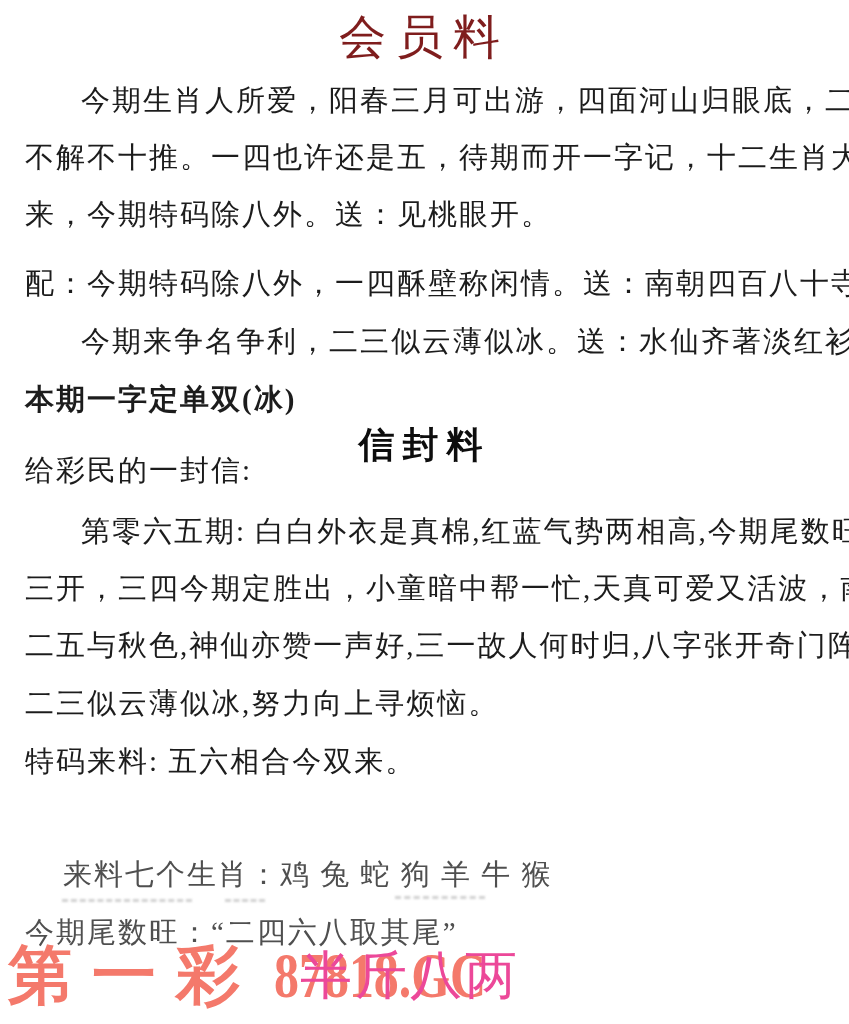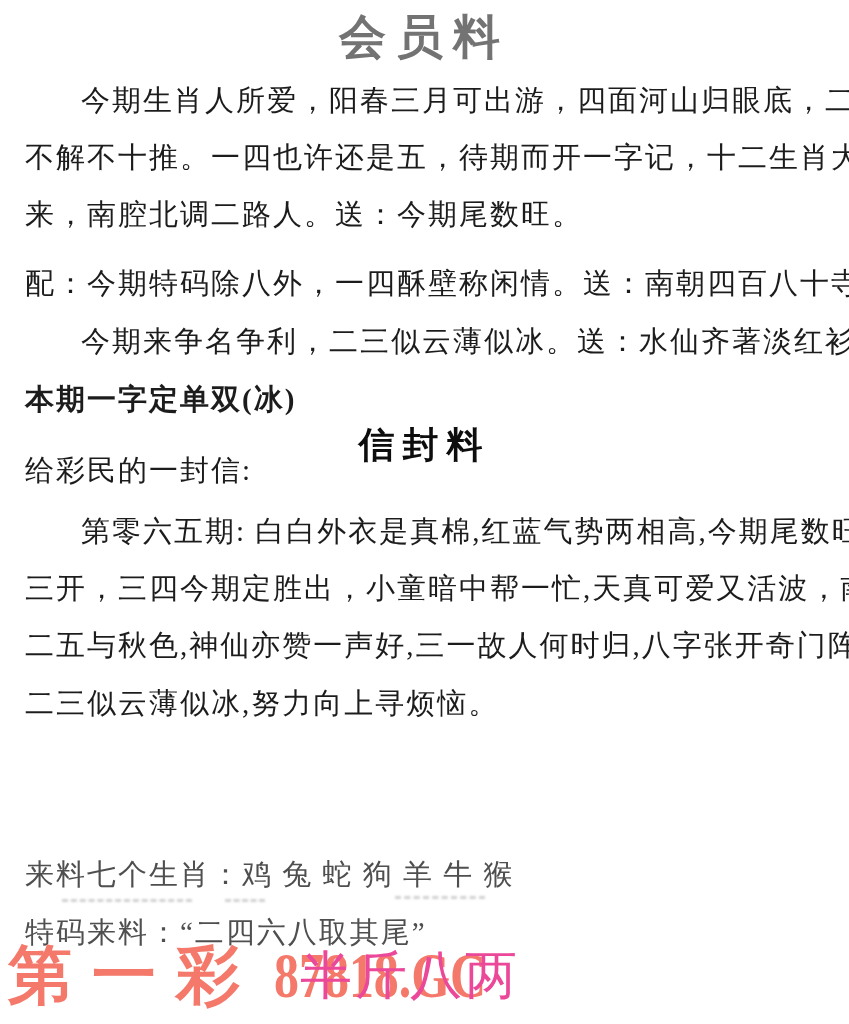--- a/index.html
+++ b/index.html
@@ -19,23 +19,23 @@
     letter-spacing:2px;
     white-space:nowrap;
     color:#1c1c1c;
   }
   .indent{padding-left:56px;}
   .faded{color:#4f4f4f;}
   .big-title{
     position:absolute;left:0;right:0;
     text-align:center;
     font-size:47px;
-    font-weight:bold;
+    font-weight:normal;
     letter-spacing:10px;
-    color:#737373;
+    color:#7f1d1d;
   }
   .env-title{
     position:absolute;left:0;right:0;
     text-align:center;
     font-size:36px;
     font-weight:bold;
     letter-spacing:8px;
     color:#0d0d0d;
   }
   .artifact{
@@ -70,40 +70,41 @@
 </style>
 </head>
 <body>
 
 <div class="page">
 
   <div class="big-title" style="top:6px;">会员料</div>
 
   <div class="line indent" style="top:80px;">今期生肖人所爱，阳春三月可出游，四面河山归眼底，二五</div>
   <div class="line" style="top:137px;">不解不十推。一四也许还是五，待期而开一字记，十二生肖大细</div>
-  <div class="line" style="top:194px;">来，南腔北调二路人。送：今期尾数旺。</div>
+  <div class="line" style="top:194px;">来，今期特码除八外。送：见桃眼开。</div>
 
   <div class="line" style="top:263px;">配：今期特码除八外，一四酥壁称闲情。送：南朝四百八十寺。</div>
   <div class="line indent" style="top:321px;">今期来争名争利，二三似云薄似冰。送：水仙齐著淡红衫。</div>
   <div class="line" style="top:379px;font-weight:bold;">本期一字定单双(冰)</div>
 
   <div class="env-title" style="top:421px;">信封料</div>
   <div class="line" style="top:450px;">给彩民的一封信:</div>
 
   <div class="line indent" style="top:511px;">第零六五期: 白白外衣是真棉,红蓝气势两相高,今期尾数旺</div>
   <div class="line" style="top:568px;">三开，三四今期定胜出，小童暗中帮一忙,天真可爱又活波，南山</div>
   <div class="line" style="top:625px;">二五与秋色,神仙亦赞一声好,三一故人何时归,八字张开奇门阵,</div>
   <div class="line" style="top:683px;">二三似云薄似冰,努力向上寻烦恼。</div>
 
-  <div class="line faded" style="top:854px;">来料七个生肖：鸡 兔 蛇 狗 羊 牛 猴</div>
+  <div class="line" style="top:741px;">特码来料: 五六相合今双来。</div>
+  <div class="line faded" style="top:854px;margin-left:38px;">来料七个生肖：鸡 兔 蛇 狗 羊 牛 猴</div>
 
   <div class="artifact" style="top:899px;left:62px;width:130px;"></div>
   <div class="artifact" style="top:899px;left:225px;width:40px;"></div>
   <div class="artifact" style="top:896px;left:395px;width:90px;"></div>
 
-  <div class="line faded" style="top:912px;">特码来料：“二四六八取其尾”</div>
+  <div class="line faded" style="top:912px;">今期尾数旺：“二四六八取其尾”</div>
 
   <div class="watermark" style="color: rgb(244, 121, 107); font-family: Liberation Serif, serif;">
     <span class="brand">第一彩</span><span class="site">87818.GC</span>
   </div>
   <div class="overlay">半斤八两</div>
 
 </div>
 
 </body></html>

